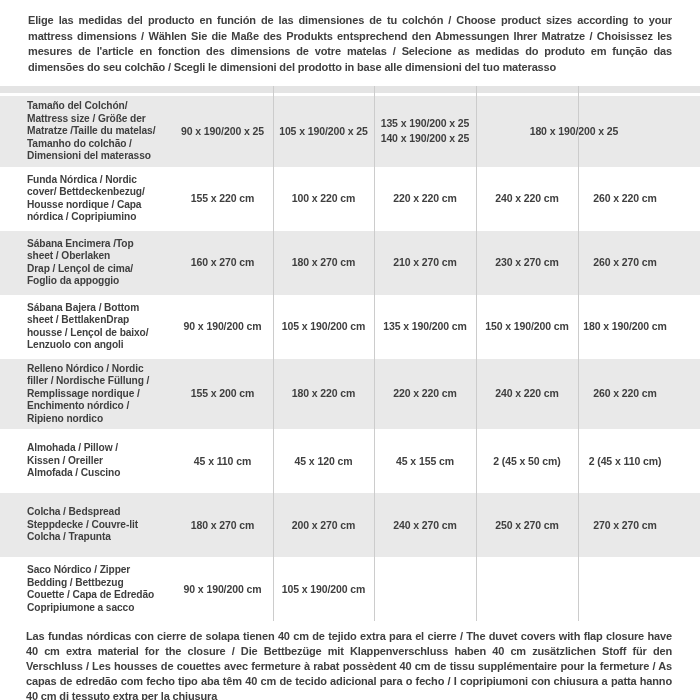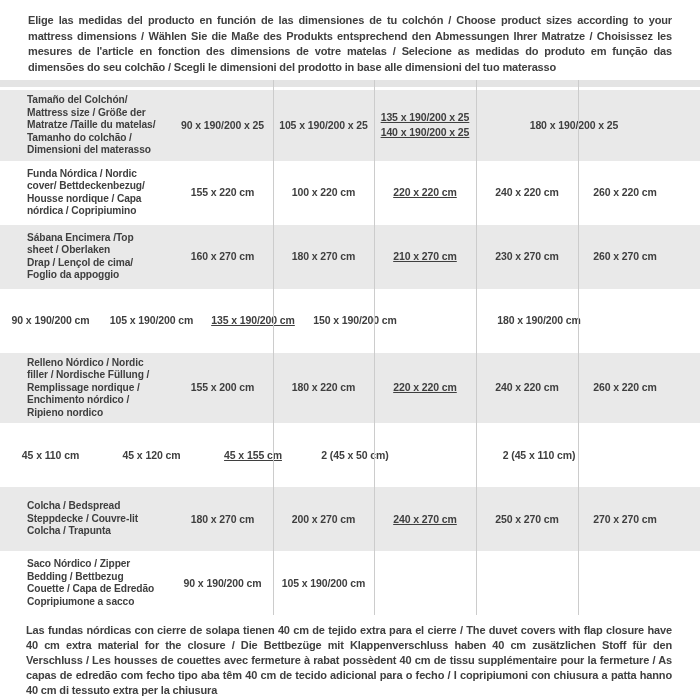--- a/index.html
+++ b/index.html
@@ -20,21 +20,21 @@
   .intro {
     padding: 13px 28px 0 28px;
     font-size: 11px;
     line-height: 15.5px;
     text-align: justify;
     letter-spacing: -0.15px;
   }
 
   .size-table {
     position: relative;
-    margin-top: 5px;
+    margin-top: 11px;
     width: 700px;
   }
 
   .top-strip {
     height: 7px;
     background: #e4e4e4;
     margin-bottom: 3px;
   }
 
   .v-line {
@@ -67,21 +67,21 @@
   }
   .cell-val {
     font-size: 10.5px;
     line-height: 15px;
     text-align: center;
     white-space: pre-line;
     letter-spacing: -0.1px;
   }
   .c1 { flex: 0 0 101px; }
   .c2 { flex: 0 0 101px; }
-  .c3 { flex: 0 0 102px; text-decoration: underline; }
+  .c3 { flex: 0 0 102px; }
   .c4 { flex: 0 0 102px; }
   .c5 { flex: 1 1 auto; padding-right: 28px; }
 
   .footnote {
     padding: 8px 28px 0 26px;
     font-size: 11px;
     line-height: 15px;
     text-align: justify;
     letter-spacing: -0.15px;
   }
@@ -131,20 +131,24 @@
 Drap / Lençol de cima/
 Foglio da appoggio</div>
       <div class="cell-val c1">160 x 270 cm</div>
       <div class="cell-val c2">180 x 270 cm</div>
       <div class="cell-val c3">210 x 270 cm</div>
       <div class="cell-val c4">230 x 270 cm</div>
       <div class="cell-val c5">260 x 270 cm</div>
     </div>
 
     <div class="t-row">
+      <div class="cell-label">Sábana Bajera / Bottom
+sheet / BettlakenDrap
+housse / Lençol de baixo/
+Lenzuolo con angoli</div>
       <div class="cell-val c1">90 x 190/200 cm</div>
       <div class="cell-val c2">105 x 190/200 cm</div>
       <div class="cell-val c3">135 x 190/200 cm</div>
       <div class="cell-val c4">150 x 190/200 cm</div>
       <div class="cell-val c5">180 x 190/200 cm</div>
     </div>
 
     <div class="t-row alt">
       <div class="cell-label">Relleno Nórdico / Nordic
 filler / Nordische Füllung /
@@ -152,20 +156,23 @@
 Enchimento nórdico /
 Ripieno nordico</div>
       <div class="cell-val c1">155 x 200 cm</div>
       <div class="cell-val c2">180 x 220 cm</div>
       <div class="cell-val c3">220 x 220 cm</div>
       <div class="cell-val c4">240 x 220 cm</div>
       <div class="cell-val c5">260 x 220 cm</div>
     </div>
 
     <div class="t-row">
+      <div class="cell-label">Almohada  / Pillow /
+Kissen / Oreiller
+Almofada / Cuscino</div>
       <div class="cell-val c1">45 x 110 cm</div>
       <div class="cell-val c2">45 x 120 cm</div>
       <div class="cell-val c3">45 x 155 cm</div>
       <div class="cell-val c4">2 (45 x 50 cm)</div>
       <div class="cell-val c5">2 (45 x 110 cm)</div>
     </div>
 
     <div class="t-row alt">
       <div class="cell-label">Colcha / Bedspread
 Steppdecke / Couvre-lit

